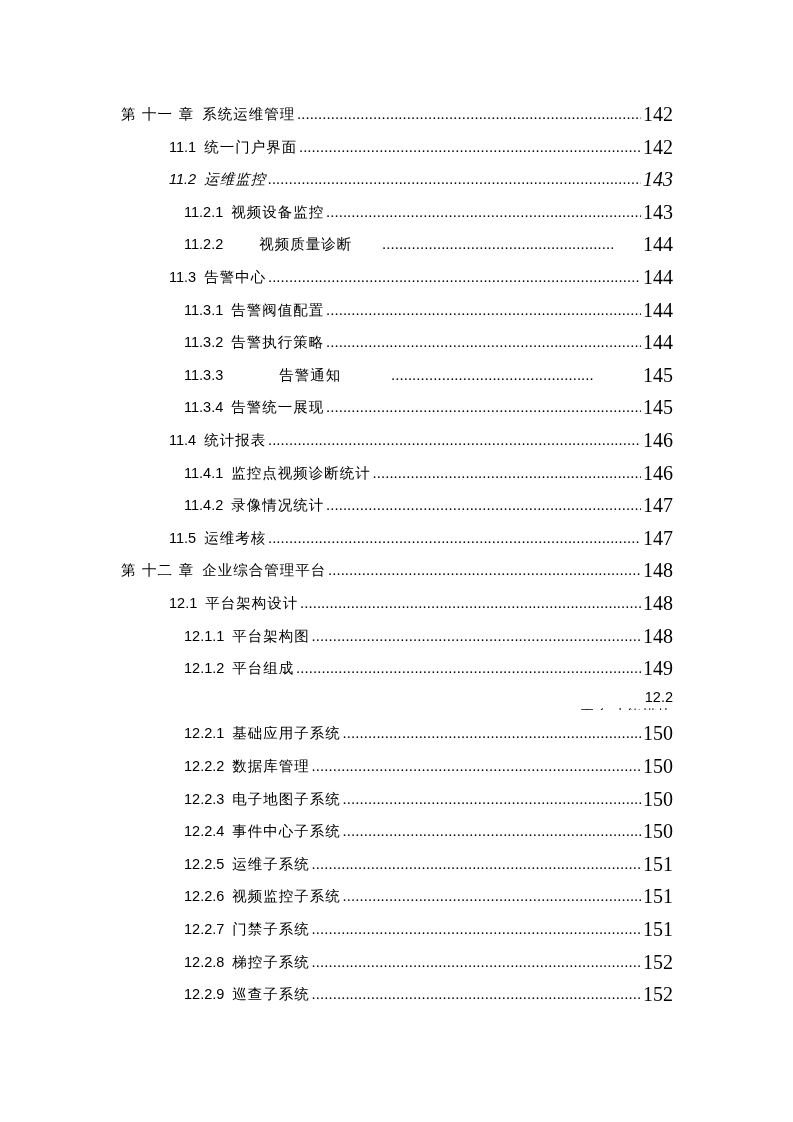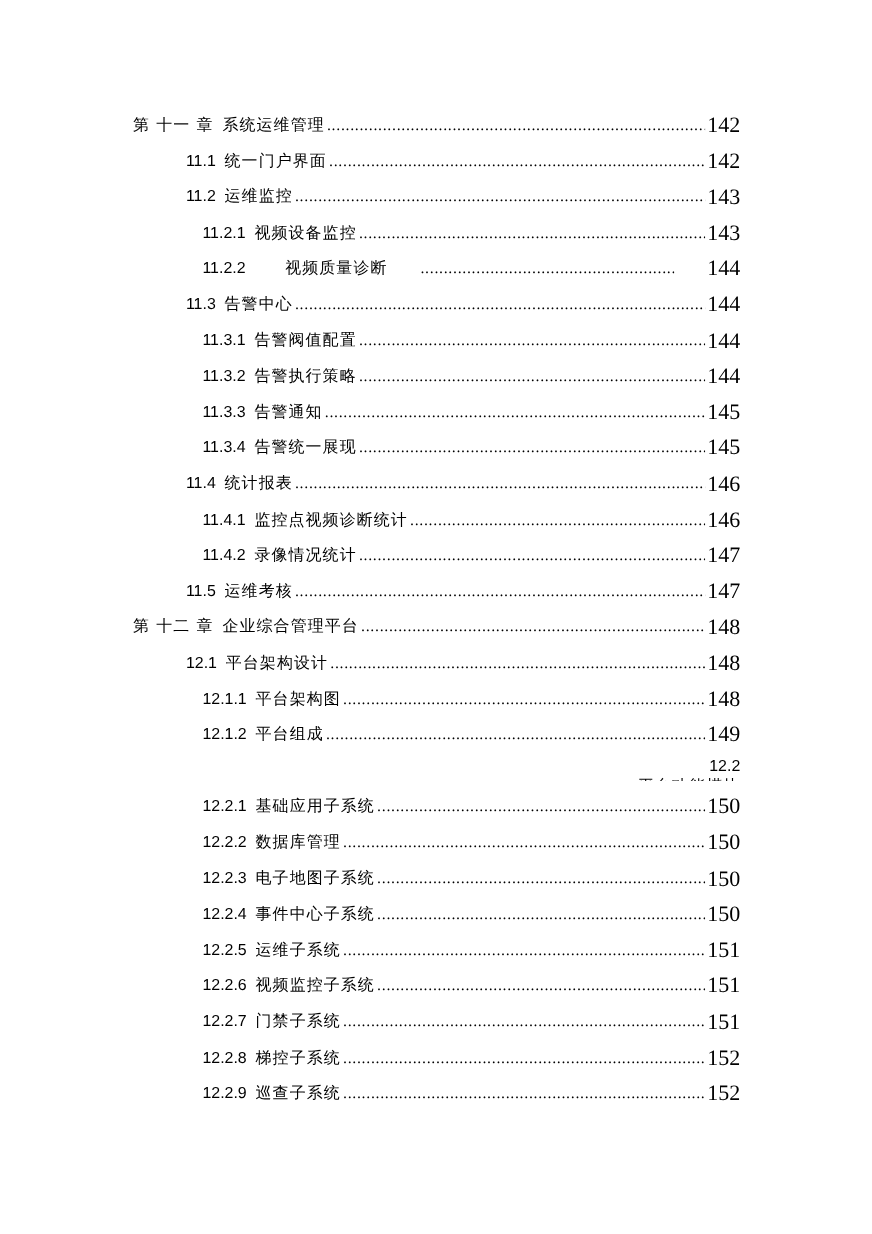--- a/index.html
+++ b/index.html
@@ -26,21 +26,21 @@
     <span class="ttl">系统运维管理</span>
     <span class="dots"></span>
     <span class="page">142</span>
   </div>
     <div class="row" style="left: 169px; width: 504px; top: 133.6px;">
     <span class="num">11.1</span>
     <span class="ttl">统一门户界面</span>
     <span class="dots"></span>
     <span class="page">142</span>
   </div>
-    <div class="row" style="left: 169px; width: 504px; top: 166.2px;">
+    <div class="row" style="left: 169px; width: 504px; top: 166.2px; font-style: italic;">
     <span class="num">11.2</span>
     <span class="ttl">运维监控</span>
     <span class="dots"></span>
     <span class="page">143</span>
   </div>
     <div class="row" style="left: 184px; width: 489px; top: 198.8px;">
     <span class="num">11.2.1</span>
     <span class="ttl">视频设备监控</span>
     <span class="dots"></span>
     <span class="page">143</span>
@@ -62,21 +62,21 @@
     <span class="ttl">告警阀值配置</span>
     <span class="dots"></span>
     <span class="page">144</span>
   </div>
     <div class="row" style="left: 184px; width: 489px; top: 329.2px;">
     <span class="num">11.3.2</span>
     <span class="ttl">告警执行策略</span>
     <span class="dots"></span>
     <span class="page">144</span>
   </div>
-    <div class="row" style="left: 184px; width: 489px; top: 361.8px;">
+    <div class="row" style="left: 184px; width: 489px; top: 361.8px; gap: 48px;">
     <span class="num">11.3.3</span>
     <span class="ttl">告警通知</span>
     <span class="dots"></span>
     <span class="page">145</span>
   </div>
     <div class="row" style="left: 184px; width: 489px; top: 394.4px;">
     <span class="num">11.3.4</span>
     <span class="ttl">告警统一展现</span>
     <span class="dots"></span>
     <span class="page">145</span>

